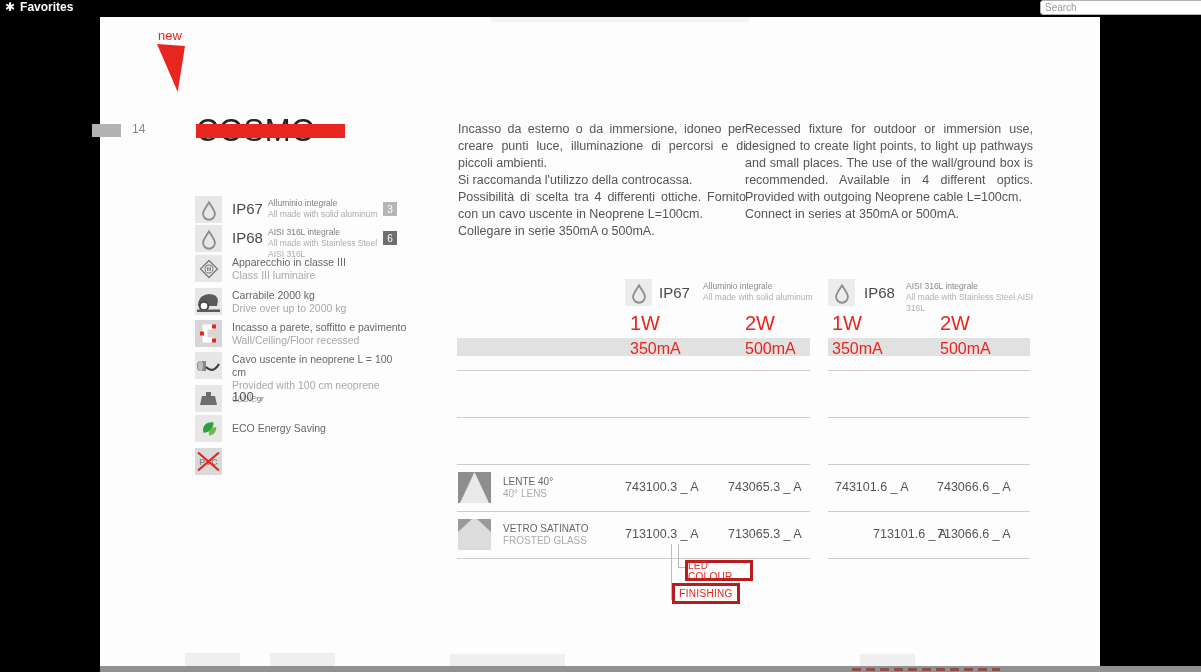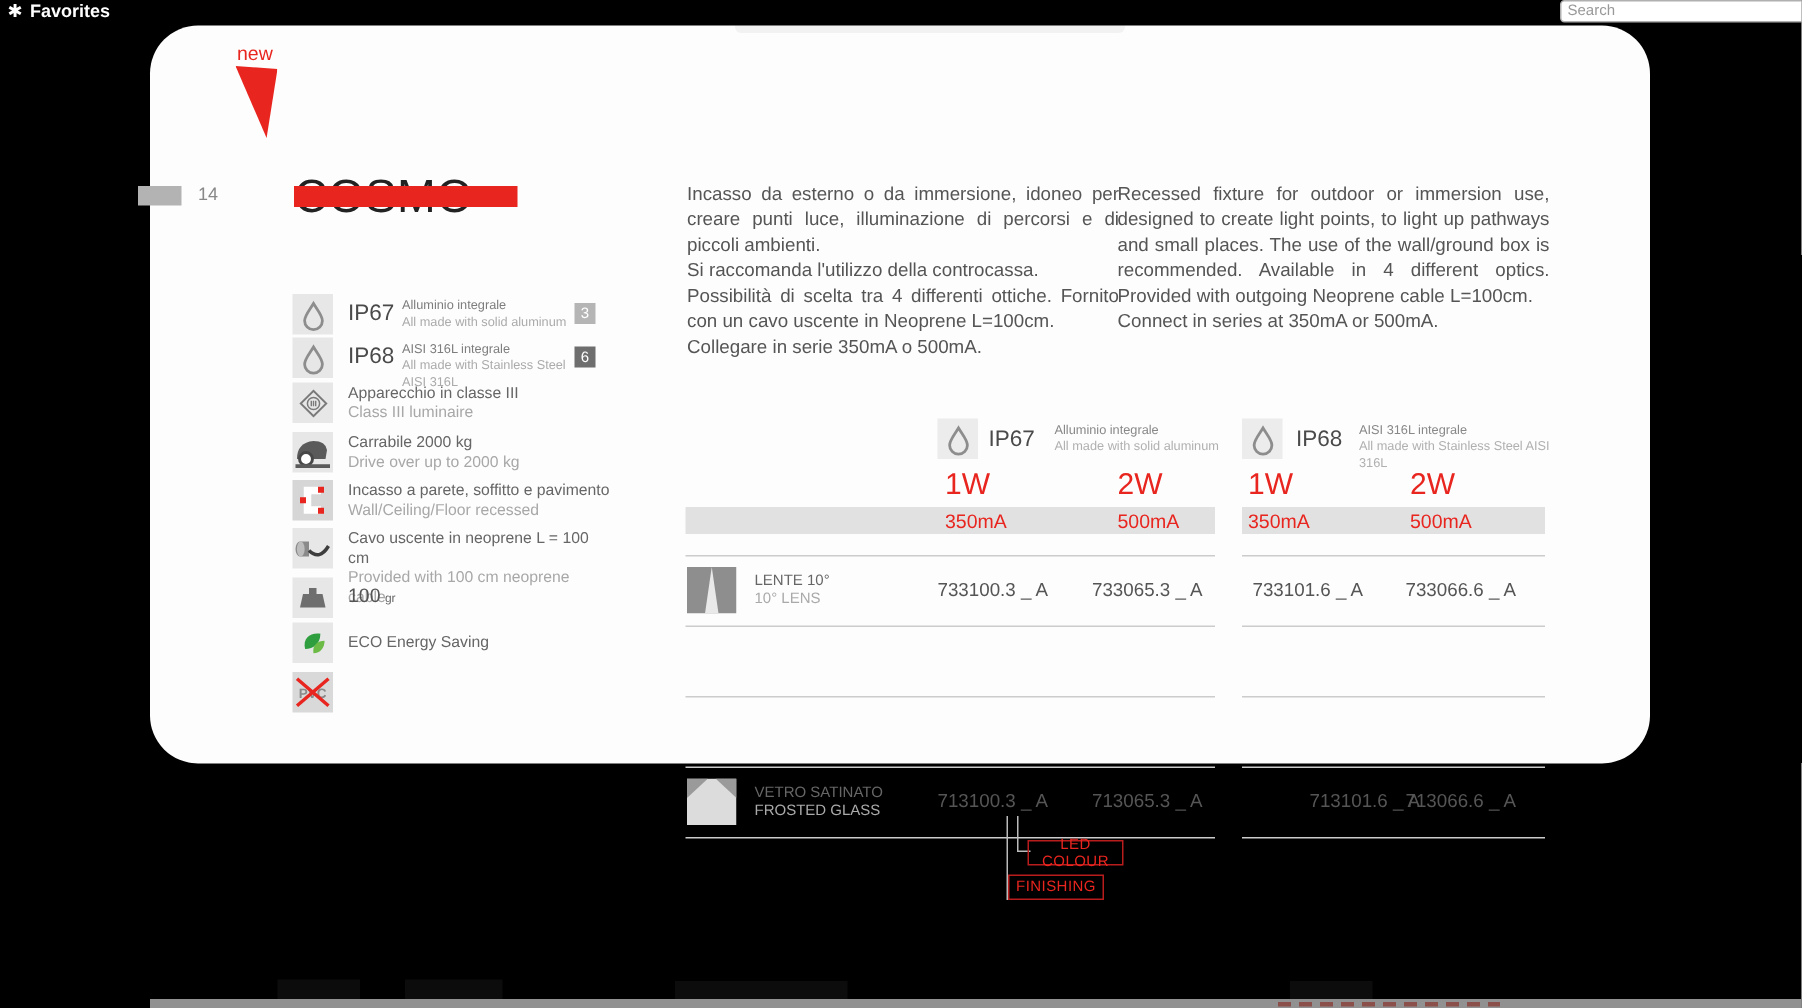--- a/index.html
+++ b/index.html
@@ -15,21 +15,21 @@
   .fav-star{font-size:12px;line-height:12px;}
   .search-input{
     left:1040px;top:0;width:158px;height:13px;
     border:1px solid #b0b0b0;border-radius:3px;background:#fff;
     font-size:10px;color:#444;padding:0 4px;outline:none;
     font-family:"Liberation Sans",sans-serif;
   }
   .search-input::placeholder{color:#999;}
 
   
-  .page{left:100px;top:17px;width:1000px;height:492px;background:#fdfdfd;border-radius:32px;}
+  .page{left:100px;top:17px;width:1000px;height:649px;background:#fdfdfd;}
   .page-smudge{left:390px;top:0;width:260px;height:5px;background:rgba(0,0,0,0.045);border-radius:0 0 4px 4px;}
 
   .new-label{left:58px;top:11px;font-size:13px;}
   .new-triangle{left:57px;top:27px;width:28px;height:48px;clip-path:polygon(0% 0%,100% 4%,74% 100%);}
   .cosmo-title{left:96px;top:51px;font-size:31px;font-weight:300;color:#222;letter-spacing:0.5px;margin-top:45px;}
   .red-bar{left:96px;top:107px;width:149px;height:14px;}
   .edge-tab{left:-8px;top:107px;width:29px;height:13px;background:#b3b3b3;}
   .page-num{left:32px;top:105px;font-size:12px;color:#888;}
 
   
@@ -56,31 +56,31 @@
   .intro-en{left:645px;}
 
   
   .tbl-icon{width:27px;height:27px;background:#ececec;display:flex;align-items:center;justify-content:center;}
   .tbl-ip{font-size:15px;color:#4a4a4a;}
   .tbl-mat{font-size:8.5px;line-height:11px;width:140px;}
   .tbl-mat .l1{color:#888;}
   .tbl-mat .l2{color:#b0b0b0;}
   .watt{font-size:20px;}
   .cur-bar{height:18px;background:#e1e1e1;}
-  .cur{position:absolute;top:2px;font-size:13px;}
+  .cur{position:absolute;top:2px;font-size:16px;}
 
   .sep{height:1px;background:#ccc;}
   .lens-icon{width:33px;height:31px;}
   .row-label{font-size:10px;line-height:12px;}
   .row-label .l1{color:#666;}
   .row-label .l2{color:#aaa;}
   .code{font-size:12.5px;color:#555;width:105px;}
 
-  .legend-box{height:15px;border:1px solid #b91c1c;color:#e8251f;font-size:10px;
-              display:flex;align-items:center;justify-content:center;letter-spacing:0.3px;text-align:center;}
+  .legend-box{height:15px;border:3px solid #b91c1c;color:#e8251f;font-size:10px;
+              display:flex;align-items:center;justify-content:center;letter-spacing:0.3px;}
   .conn-led{left:578px;top:527px;width:8px;height:23px;border-left:1px solid #bbb;border-bottom:1px solid #bbb;}
   .conn-fin{left:571px;top:527px;width:1px;height:56px;background:#bbb;}
 
   
   .bottom-strip{left:100px;top:666px;width:1101px;height:6px;background:#919191;}
   .preview{background:rgba(120,120,120,0.10);}
   .preview-red{left:852px;top:668px;width:148px;height:3px;opacity:.75;
     background:repeating-linear-gradient(90deg,#8a3a34 0 9px,transparent 9px 14px);}
 
   .red{color:var(--accent);}
@@ -259,35 +259,35 @@
   <div class="abs sep" style="left:357px;top:400px;width:353px"></div>
   <div class="abs sep" style="left:357px;top:447px;width:353px"></div>
   <div class="abs sep" style="left:357px;top:494px;width:353px"></div>
   <div class="abs sep" style="left:357px;top:541px;width:353px"></div>
   <div class="abs sep" style="left:728px;top:353px;width:202px"></div>
   <div class="abs sep" style="left:728px;top:400px;width:202px"></div>
   <div class="abs sep" style="left:728px;top:447px;width:202px"></div>
   <div class="abs sep" style="left:728px;top:494px;width:202px"></div>
   <div class="abs sep" style="left:728px;top:541px;width:202px"></div>
 
-  <div class="abs" style="left:0;top:353px;width:1000px;height:47px">
+
+
+  <div class="abs" style="left:0;top:447px;width:1000px;height:47px">
     <span class="abs lens-icon" style="left:358px;top:8px">
       <svg width="33" height="31" viewBox="0 0 33 31">
           <rect width="33" height="31" fill="#8e8e8e"></rect>
-          <polygon points="16.5,0 12,31 21,31" fill="#e9e9e9"></polygon>
+          <polygon points="16.5,0 2,31 31,31" fill="#e9e9e9"></polygon>
         </svg></span>
-    <span class="abs row-label" style="left:403px;top:12px"><span class="l1">LENTE 10°</span><br>
-      <span class="l2">10° LENS</span></span>
-    <span class="abs code" style="left:525px;top:16px">733100.3 _ A</span>
-    <span class="abs code" style="left:628px;top:16px">733065.3 _ A</span>
-    <span class="abs code" style="left:735px;top:16px">733101.6 _ A</span>
-    <span class="abs code" style="left:837px;top:16px">733066.6 _ A</span>
-  </div>
-
-
+    <span class="abs row-label" style="left:403px;top:12px"><span class="l1">LENTE 40°</span><br>
+      <span class="l2">40° LENS</span></span>
+    <span class="abs code" style="left:525px;top:16px">743100.3 _ A</span>
+    <span class="abs code" style="left:628px;top:16px">743065.3 _ A</span>
+    <span class="abs code" style="left:735px;top:16px">743101.6 _ A</span>
+    <span class="abs code" style="left:837px;top:16px">743066.6 _ A</span>
+  </div>
 
   <div class="abs" style="left:0;top:494px;width:1000px;height:47px">
     <span class="abs lens-icon" style="left:358px;top:8px">
       <svg width="33" height="31" viewBox="0 0 33 31">
           <rect width="33" height="31" fill="#dcdcdc"></rect>
           <polygon points="0,0 14,0 0,13" fill="#9a9a9a"></polygon>
           <polygon points="19,0 33,0 33,13" fill="#9a9a9a"></polygon>
         </svg></span>
     <span class="abs row-label" style="left:403px;top:12px"><span class="l1">VETRO SATINATO</span><br>
       <span class="l2">FROSTED GLASS</span></span>

